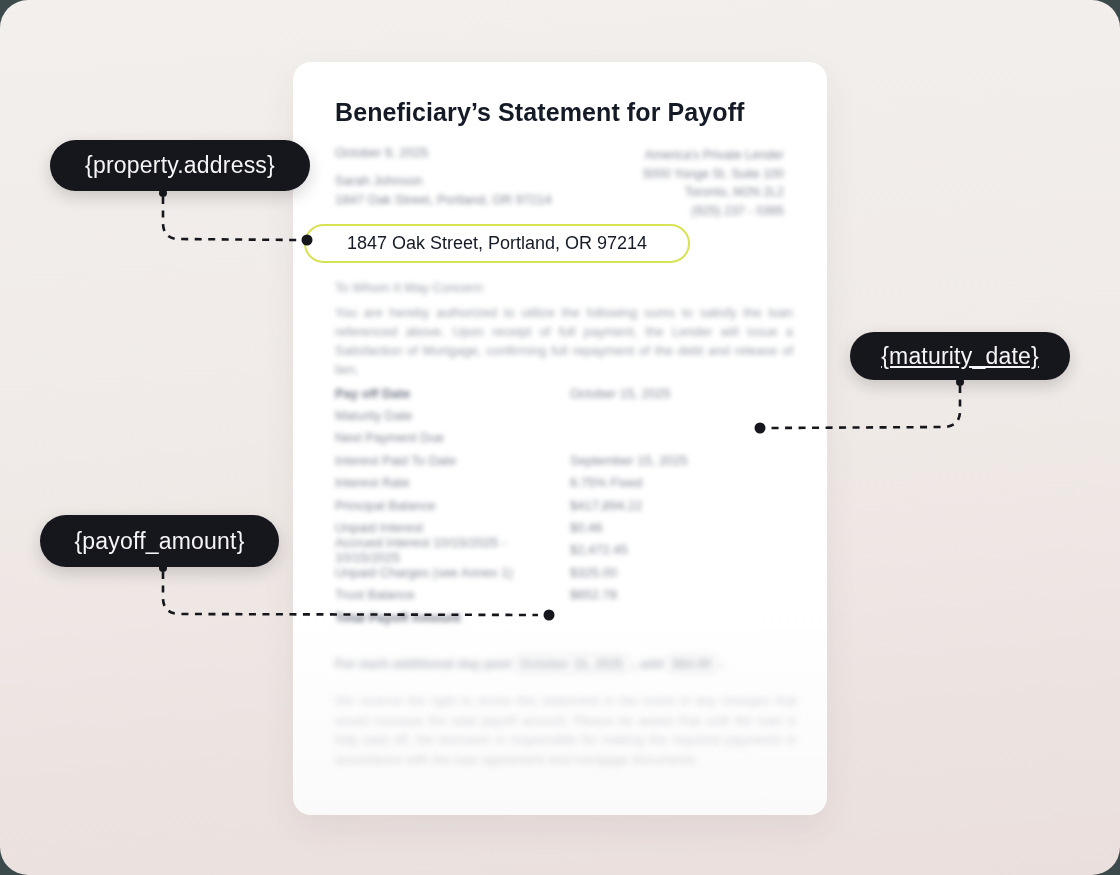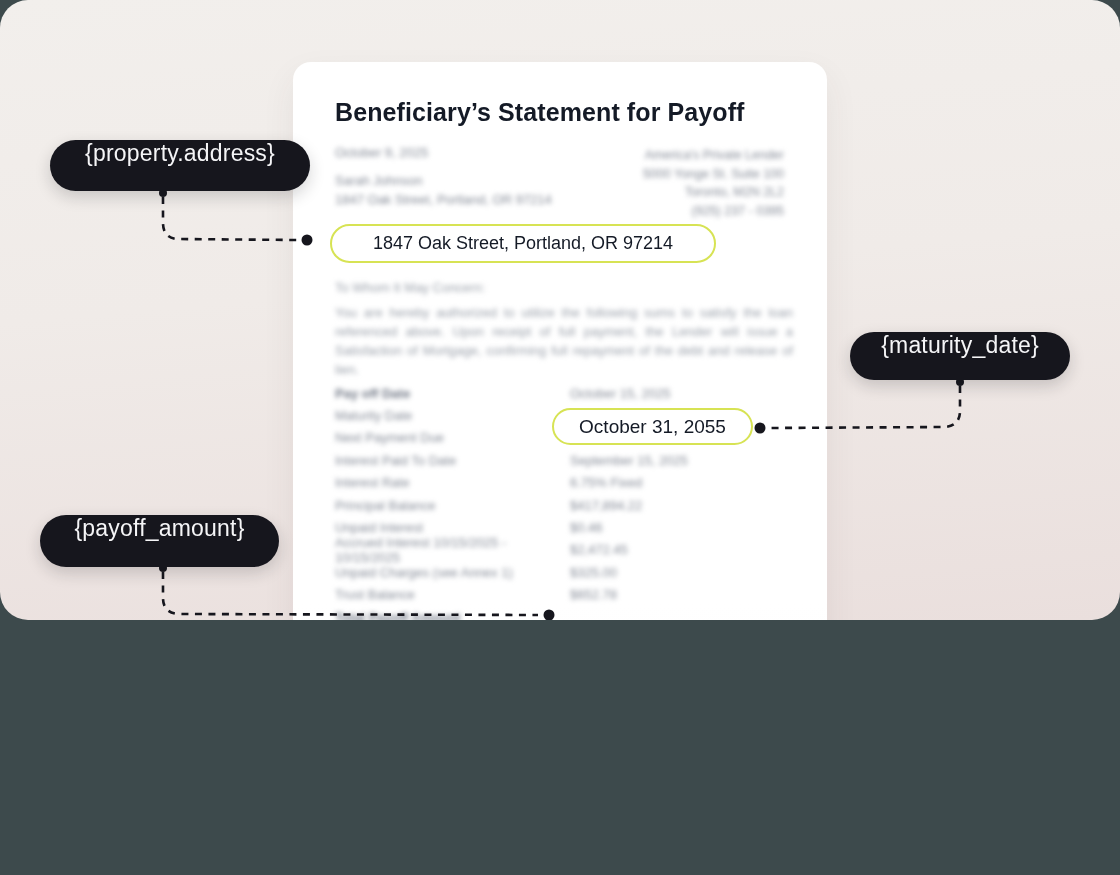--- a/index.html
+++ b/index.html
@@ -3,21 +3,21 @@
 <meta charset="utf-8">
 <style>
   html,body{margin:0;padding:0;}
   body{
     width:1120px;height:875px;
     background:#3d4a4c;
     font-family:"Liberation Sans","DejaVu Sans",sans-serif;
     overflow:hidden;
   }
   .canvas{
-    position:relative;width:1120px;height:620px;
+    position:relative;width:1120px;height:875px;
     border-radius:28px;
     background:linear-gradient(175deg,#f2efec 0%,#f0ebe8 45%,#eadfdd 100%);
     overflow:hidden;
   }
   
   .doc-card{
     position:absolute;left:293px;top:62px;width:534px;height:753px;
     background:linear-gradient(180deg,#ffffff 72%,#fbfafa 100%);
     border-radius:18px;
     box-shadow:0 14px 34px rgba(70,60,55,0.07);
@@ -33,43 +33,43 @@
   .hdr-left{position:absolute;left:42px;top:82px;font-size:13px;line-height:18px;}
   .hdr-left .l1{margin-bottom:10px;}
   .hdr-left .l2{margin-bottom:1px;}
   .hdr-right{position:absolute;right:43px;top:84px;font-size:12.5px;line-height:18.5px;text-align:right;}
   
   .hl-pill{
     position:absolute;background:#ffffff;border:2px solid #d7e354;border-radius:999px;
     display:flex;align-items:center;justify-content:center;
     color:#141a26;box-sizing:border-box;
   }
-  .hl-address{left:37px;top:162px;width:386px;height:39px;font-size:18px;}
+  .hl-address{left:11px;top:162px;width:386px;height:39px;font-size:18px;}
   .hl-maturity{left:259px;top:346px;width:201px;height:37px;font-size:19px;}
   .hl-payoff{left:260px;top:533px;width:160px;height:40px;font-size:20px;}
   .salutation{position:absolute;left:42px;top:218px;font-size:13px;}
   .intro{position:absolute;left:42px;top:241px;width:458px;font-size:13px;line-height:19px;text-align:justify;}
   
   .payoff-table{position:absolute;left:42px;top:320px;width:458px;}
   .t-row{display:flex;height:22.4px;align-items:center;font-size:13px;}
   .t-label{width:235px;}
   .t-value{flex:1;}
   .t-bold{font-weight:700;color:#6f7684;}
   .note{position:absolute;left:42px;top:594px;width:470px;font-size:13px;font-weight:600;}
   .note .chip{border:1px solid #d6d9de;border-radius:8px;padding:1px 6px;margin:0 2px;}
   .disclaimer{position:absolute;left:42px;top:629px;width:462px;font-size:13px;line-height:19.5px;text-align:justify;}
   
   .token-pill{
     position:absolute;background:#16161d;color:#f5f5f7;border-radius:999px;
-    display:flex;align-items:flex-start;justify-content:center;
+    display:flex;align-items:center;justify-content:center;
     font-size:23px;letter-spacing:.2px;
     box-shadow:0 6px 16px rgba(20,20,30,0.18);
   }
   .tp-address{left:50px;top:140px;width:260px;height:51px;}
-  .tp-maturity{left:850px;top:332px;width:220px;height:48px;}
+  .tp-maturity{left:850px;top:332px;width:220px;height:48px;text-decoration:underline;}
   .tp-payoff{left:40px;top:515px;width:239px;height:52px;}
   
   .connectors{position:absolute;left:0;top:0;width:1120px;height:875px;pointer-events:none;}
 </style>
 </head>
 <body>
 
 <div class="canvas">
 
   <div class="doc-card">
@@ -135,23 +135,20 @@
       <div class="t-row">
         <div class="t-label blur1">Trust Balance</div>
         <div class="t-value blur1">$652.78</div>
       </div>
       <div class="t-row">
         <div class="t-label t-bold blur1">Total Payoff Amount</div>
         <div class="t-value blur1"></div>
       </div>
     </div>
 
-    <div class="hl-pill hl-maturity">
-      <span>October 31, 2055</span>
-    </div>
 
 
     <div class="note blur3"><span>For each additional day past</span><span class="chip">October 15, 2025</span><span>, add</span><span class="chip">$84.90</span><span>.</span></div>
 
     <div class="disclaimer blur4">We reserve the right to revise this statement in the event of any changes that would increase the total payoff amount. Please be aware that until the loan is fully paid off, the borrower is responsible for making the required payments in accordance with the loan agreement and mortgage documents.</div>
   </div>
 
   <svg class="connectors" viewBox="0 0 1120 875" xmlns="http://www.w3.org/2000/svg">
     <g stroke="#16161d" stroke-width="2.6" fill="none" stroke-dasharray="7 6.5">
       <path d="M163,197 L163,223 Q163,237 176,239 L297,240"></path>

